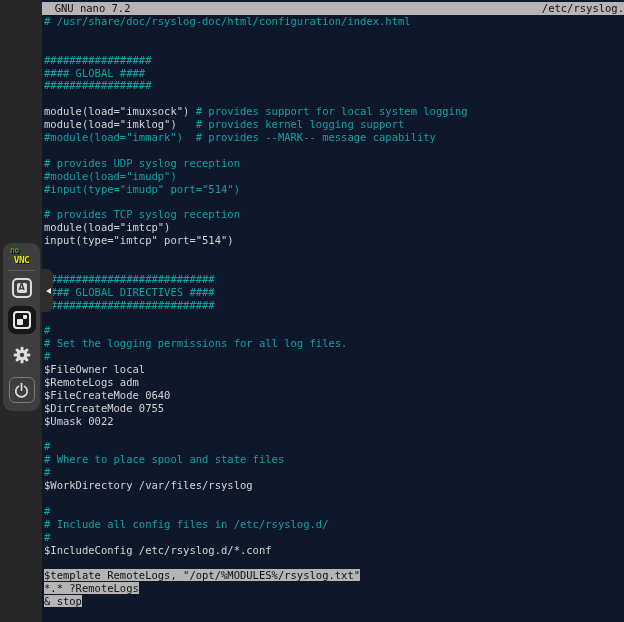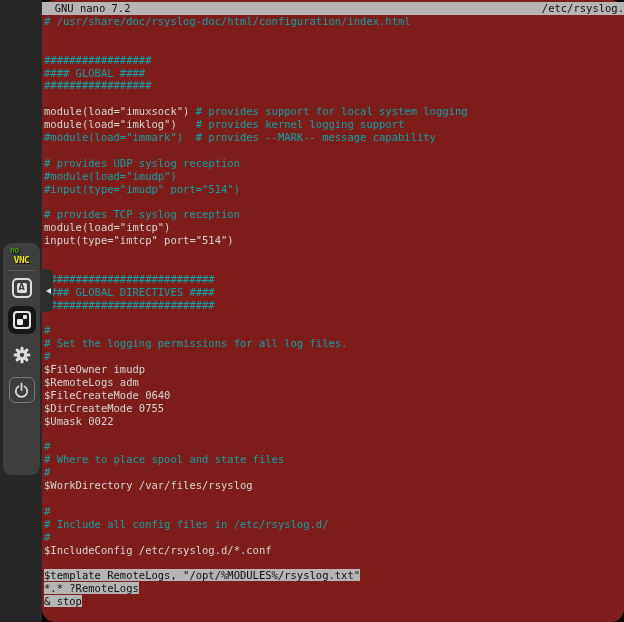--- a/index.html
+++ b/index.html
@@ -23,21 +23,21 @@
   .tok-code    { color:var(--fg,#d4d4d4); }
   .tok-hl      { background:var(--sel-bg,#b5b5b5); color:var(--sel-fg,#101010); }
 
   
   #panel-handle { position:absolute; left:39px; top:269px; width:14px; height:43px;
     background:#2e2e2e; border-radius:0 6px 6px 0; z-index:8;
     display:flex; align-items:center; justify-content:flex-end; padding-right:2px; border:none; cursor:pointer; }
   .handle-arrow { width:0; height:0; border-top:3.5px solid transparent;
     border-bottom:3.5px solid transparent; border-right:5px solid #e3e3e3; }
 
-  #vnc-panel { position:absolute; left:3px; top:243px; width:37px; height:232px;
+  #vnc-panel { position:absolute; left:3px; top:243px; width:37px; height:168px;
     background:#3e3e3e; border-radius:9px; z-index:9; }
   .logo { position:absolute; top:4px; left:0; width:100%; text-align:center;
     font-weight:bold; line-height:9px; font-size:9.5px; letter-spacing:-0.5px;
     text-shadow:1px 1px 0 #0a0a0a; }
   .logo-no  { color:var(--logo-green,#4a9e00); text-align:left; padding-left:7px; font-size:8px; line-height:8px; }
   .logo-vnc { color:var(--logo-yellow,#e8e400); }
   .divider { position:absolute; top:27px; left:5px; width:27px; height:1px; background:#5c5c5c; }
 
   .pbtn { position:absolute; left:50%; transform:translateX(-50%);
     width:28px; height:28px; display:flex; align-items:center; justify-content:center;
@@ -57,21 +57,21 @@
   .fs-sq-big   { position:absolute; left:2px; bottom:2px; width:6px; height:6px; background:#e8e8e8; border-radius:1px; }
   .fs-sq-small { position:absolute; right:2px; top:2px; width:4px; height:4px; background:#e8e8e8; border-radius:1px; }
 </style>
 </head>
 <body>
 
 <div id="stage">
 
   <div id="left-strip"></div>
 
-  <div id="terminal" style="background: #7f1d1d; border-radius: 13px;">
+  <div id="terminal" style="background: #0f172a;">
     <div id="titlebar">
       <span id="title-left">  GNU nano 7.2</span>
       <span id="title-right">/etc/rsyslog.</span>
     </div>
     <div id="lines">
         <div class="term-line"><span class="tok-comment"># /usr/share/doc/rsyslog-doc/html/configuration/index.html</span></div>
         <div class="term-line">&nbsp;</div>
         <div class="term-line">&nbsp;</div>
         <div class="term-line"><span class="tok-comment">#################</span></div>
         <div class="term-line"><span class="tok-comment">#### GLOBAL ####</span></div>
@@ -90,21 +90,21 @@
         <div class="term-line"><span class="tok-code">input(type="imtcp" port="514")</span></div>
         <div class="term-line">&nbsp;</div>
         <div class="term-line">&nbsp;</div>
         <div class="term-line"><span class="tok-comment">###########################</span></div>
         <div class="term-line"><span class="tok-comment">#### GLOBAL DIRECTIVES ####</span></div>
         <div class="term-line"><span class="tok-comment">###########################</span></div>
         <div class="term-line">&nbsp;</div>
         <div class="term-line"><span class="tok-comment">#</span></div>
         <div class="term-line"><span class="tok-comment"># Set the logging permissions for all log files.</span></div>
         <div class="term-line"><span class="tok-comment">#</span></div>
-        <div class="term-line"><span class="tok-code">$FileOwner imudp</span></div>
+        <div class="term-line"><span class="tok-code">$FileOwner local</span></div>
         <div class="term-line"><span class="tok-code">$RemoteLogs adm</span></div>
         <div class="term-line"><span class="tok-code">$FileCreateMode 0640</span></div>
         <div class="term-line"><span class="tok-code">$DirCreateMode 0755</span></div>
         <div class="term-line"><span class="tok-code">$Umask 0022</span></div>
         <div class="term-line">&nbsp;</div>
         <div class="term-line"><span class="tok-comment">#</span></div>
         <div class="term-line"><span class="tok-comment"># Where to place spool and state files</span></div>
         <div class="term-line"><span class="tok-comment">#</span></div>
         <div class="term-line"><span class="tok-code">$WorkDirectory /var/files/rsyslog</span></div>
         <div class="term-line">&nbsp;</div>

